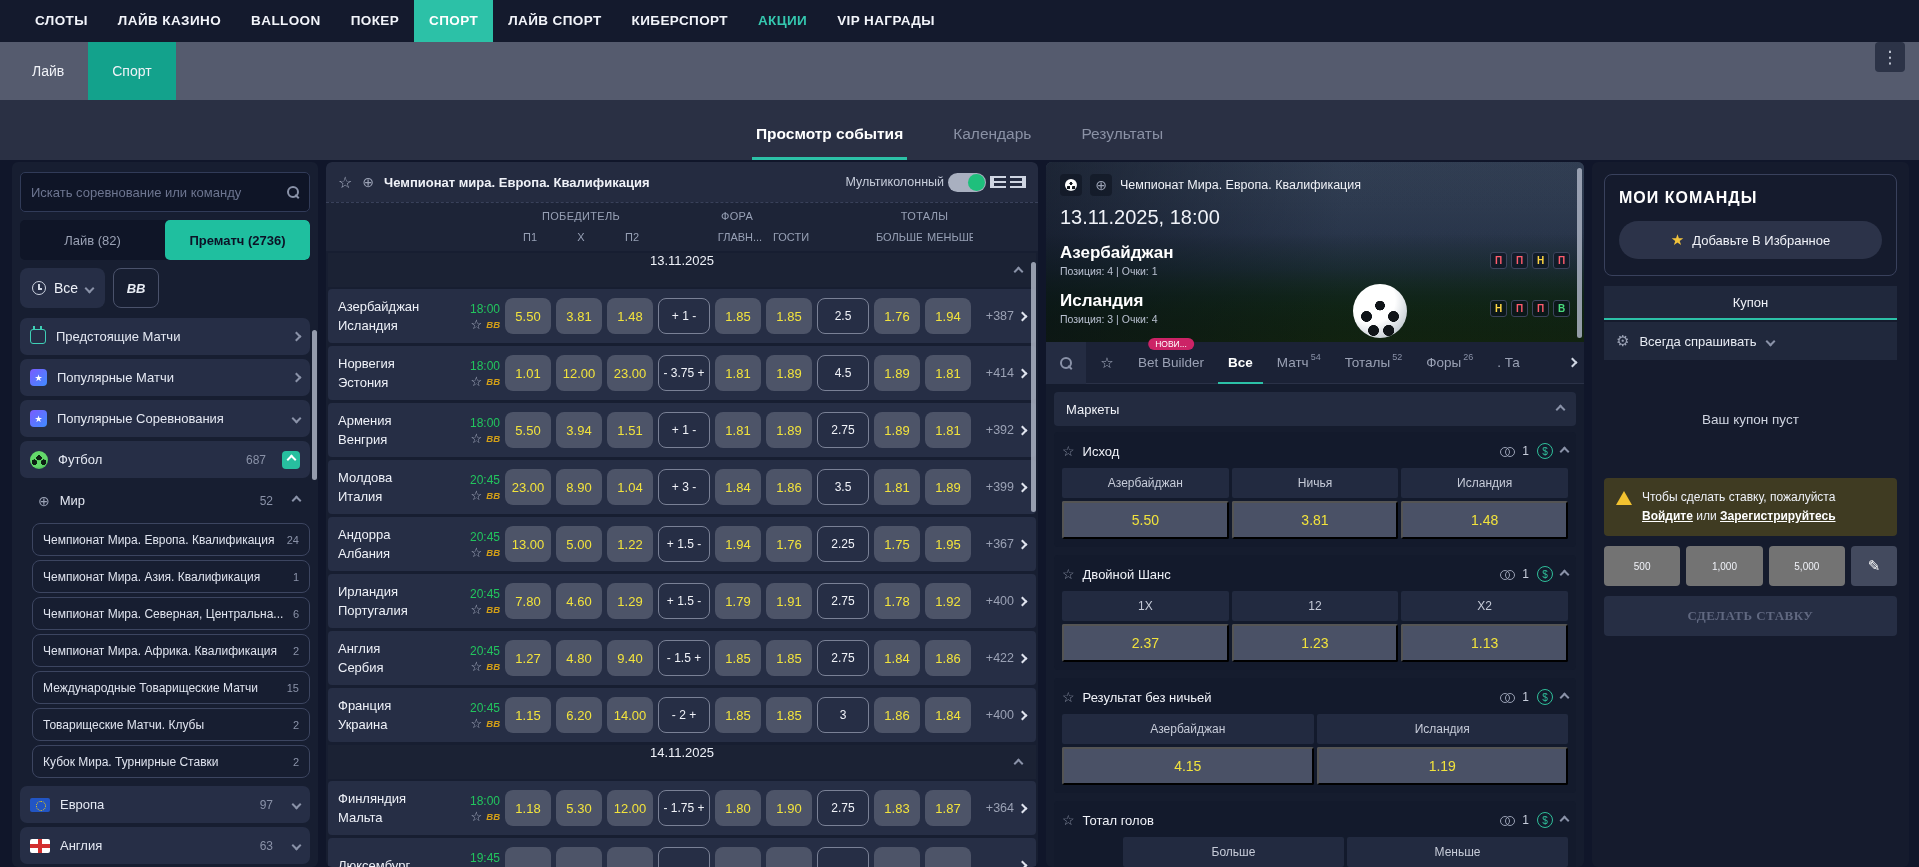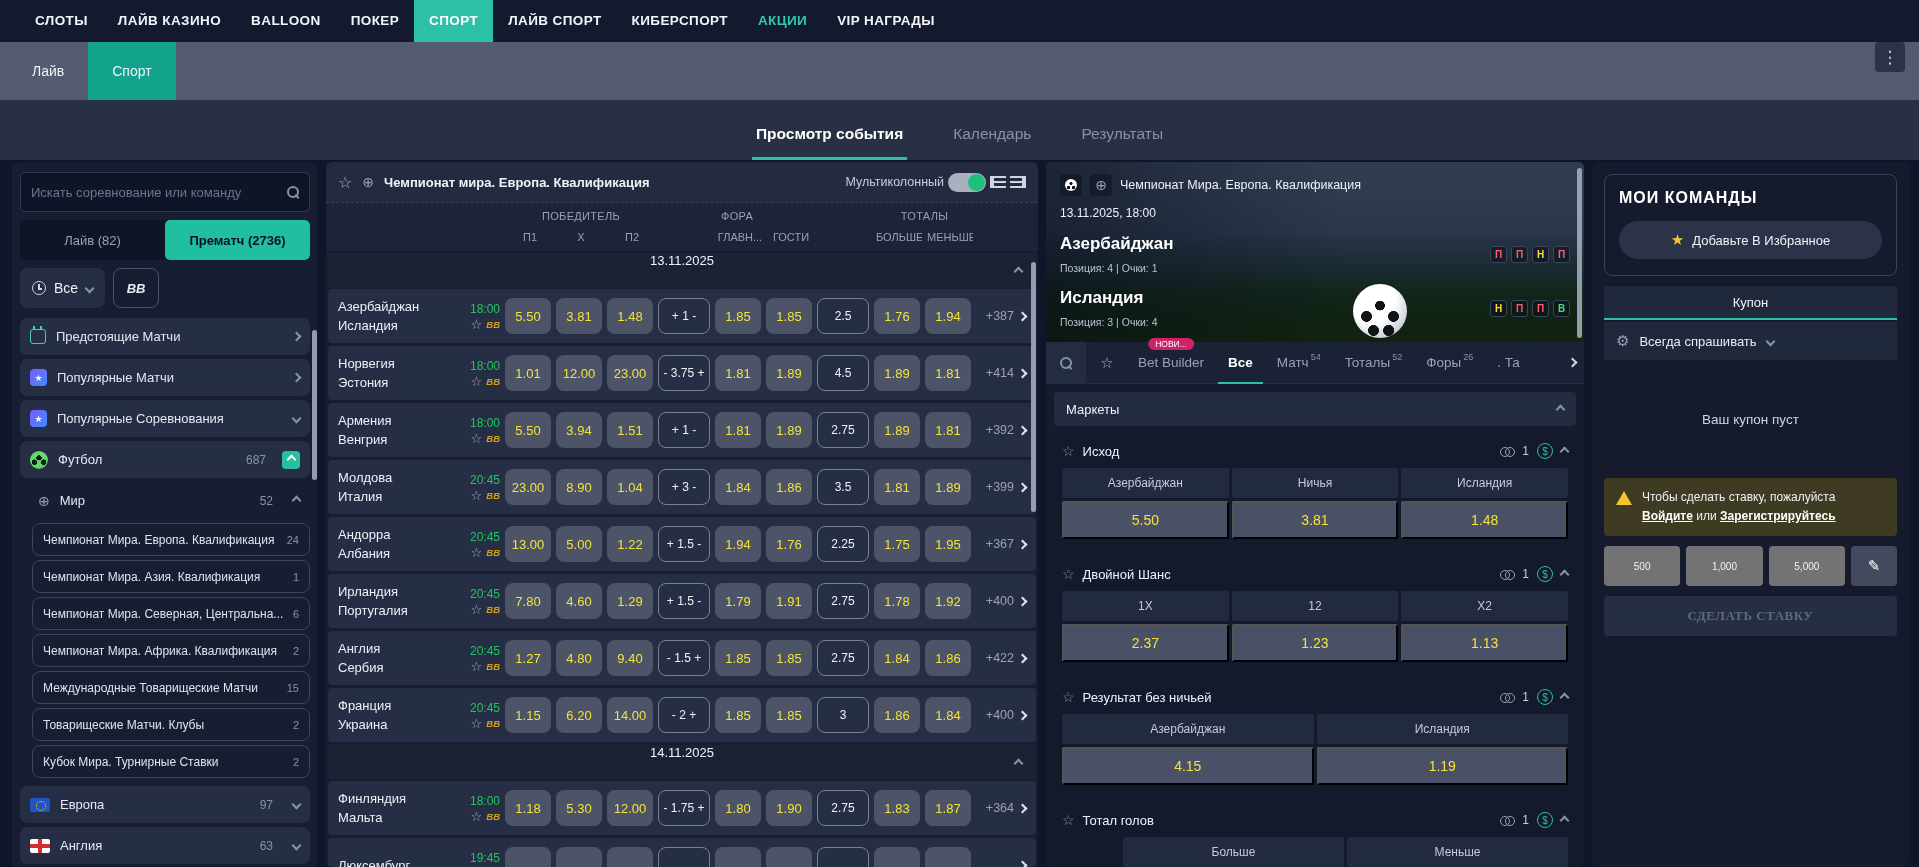--- a/index.html
+++ b/index.html
@@ -125,24 +125,24 @@
     radial-gradient(circle at 35% 30%,#ffffff 0 45%,#ccd2d8 75%,#8d949e 100%);}
   .d-hero .inner{position:absolute;inset:0;z-index:2;padding:12px 14px;display:flex;flex-direction:column;}
   .d-league{display:flex;align-items:center;gap:8px;}
   .icbox{width:22px;height:22px;border-radius:4px;background:rgba(18,24,38,.75);display:flex;align-items:center;justify-content:center;}
   .mini-ball{width:12px;height:12px;border-radius:50%;background:
     radial-gradient(circle at 50% 40%,#10151c 0 16%,transparent 17%),
     radial-gradient(circle at 30% 72%,#10151c 0 13%,transparent 14%),
     radial-gradient(circle at 72% 72%,#10151c 0 13%,transparent 14%),
     radial-gradient(circle at 35% 30%,#fff 0 55%,#aeb4bc 100%);}
   .d-league .name{font-size:12.5px;color:#f0f2f8;}
-  .d-dt{font-size:12px;color:#f0f2f8;margin-top:10px;}
+  .d-dt{font-size:20px;color:#f0f2f8;margin-top:10px;}
   .d-team{display:flex;align-items:center;margin-top:14px;}
   .d-team .nm{font-size:17px;font-weight:700;color:#ffffff;}
-  .d-team .meta{font-size:10.5px;color:#b9c0d0;margin-top:8px;}
+  .d-team .meta{font-size:10.5px;color:#b9c0d0;margin-top:2px;}
   .d-team .left{display:flex;flex-direction:column;}
   .formrow{margin-left:auto;display:flex;gap:4px;}
   .fb{width:17px;height:17px;border:1px solid #3c445c;border-radius:3px;background:rgba(10,15,30,.55);display:flex;align-items:center;justify-content:center;font-size:10px;font-weight:700;}
   .fb.red{color:#ff5c6c;} .fb.yellow{color:#ffd643;} .fb.green{color:#49d97c;}
   .d-tabs{height:42px;background:#1b2236;display:flex;align-items:center;gap:4px;padding:0 8px 0 0;border-bottom:1px solid #2a3147;position:relative;}
   .d-search{width:40px;height:42px;background:#242c42;display:flex;align-items:center;justify-content:center;cursor:pointer;flex:none;}
   .d-star{width:34px;text-align:center;color:#aab1c4;font-size:15px;cursor:pointer;flex:none;}
   .d-tab{position:relative;padding:0 10px;height:42px;display:flex;align-items:center;color:#9aa1b4;font-size:13.5px;cursor:pointer;white-space:nowrap;}
   .d-tab.active{color:#fff;font-weight:700;box-shadow:inset 0 -2px 0 #2cc1a7;}
   .d-tab .cnt{font-size:9px;color:#8a92a8;margin-left:2px;transform:translateY(-6px);}

